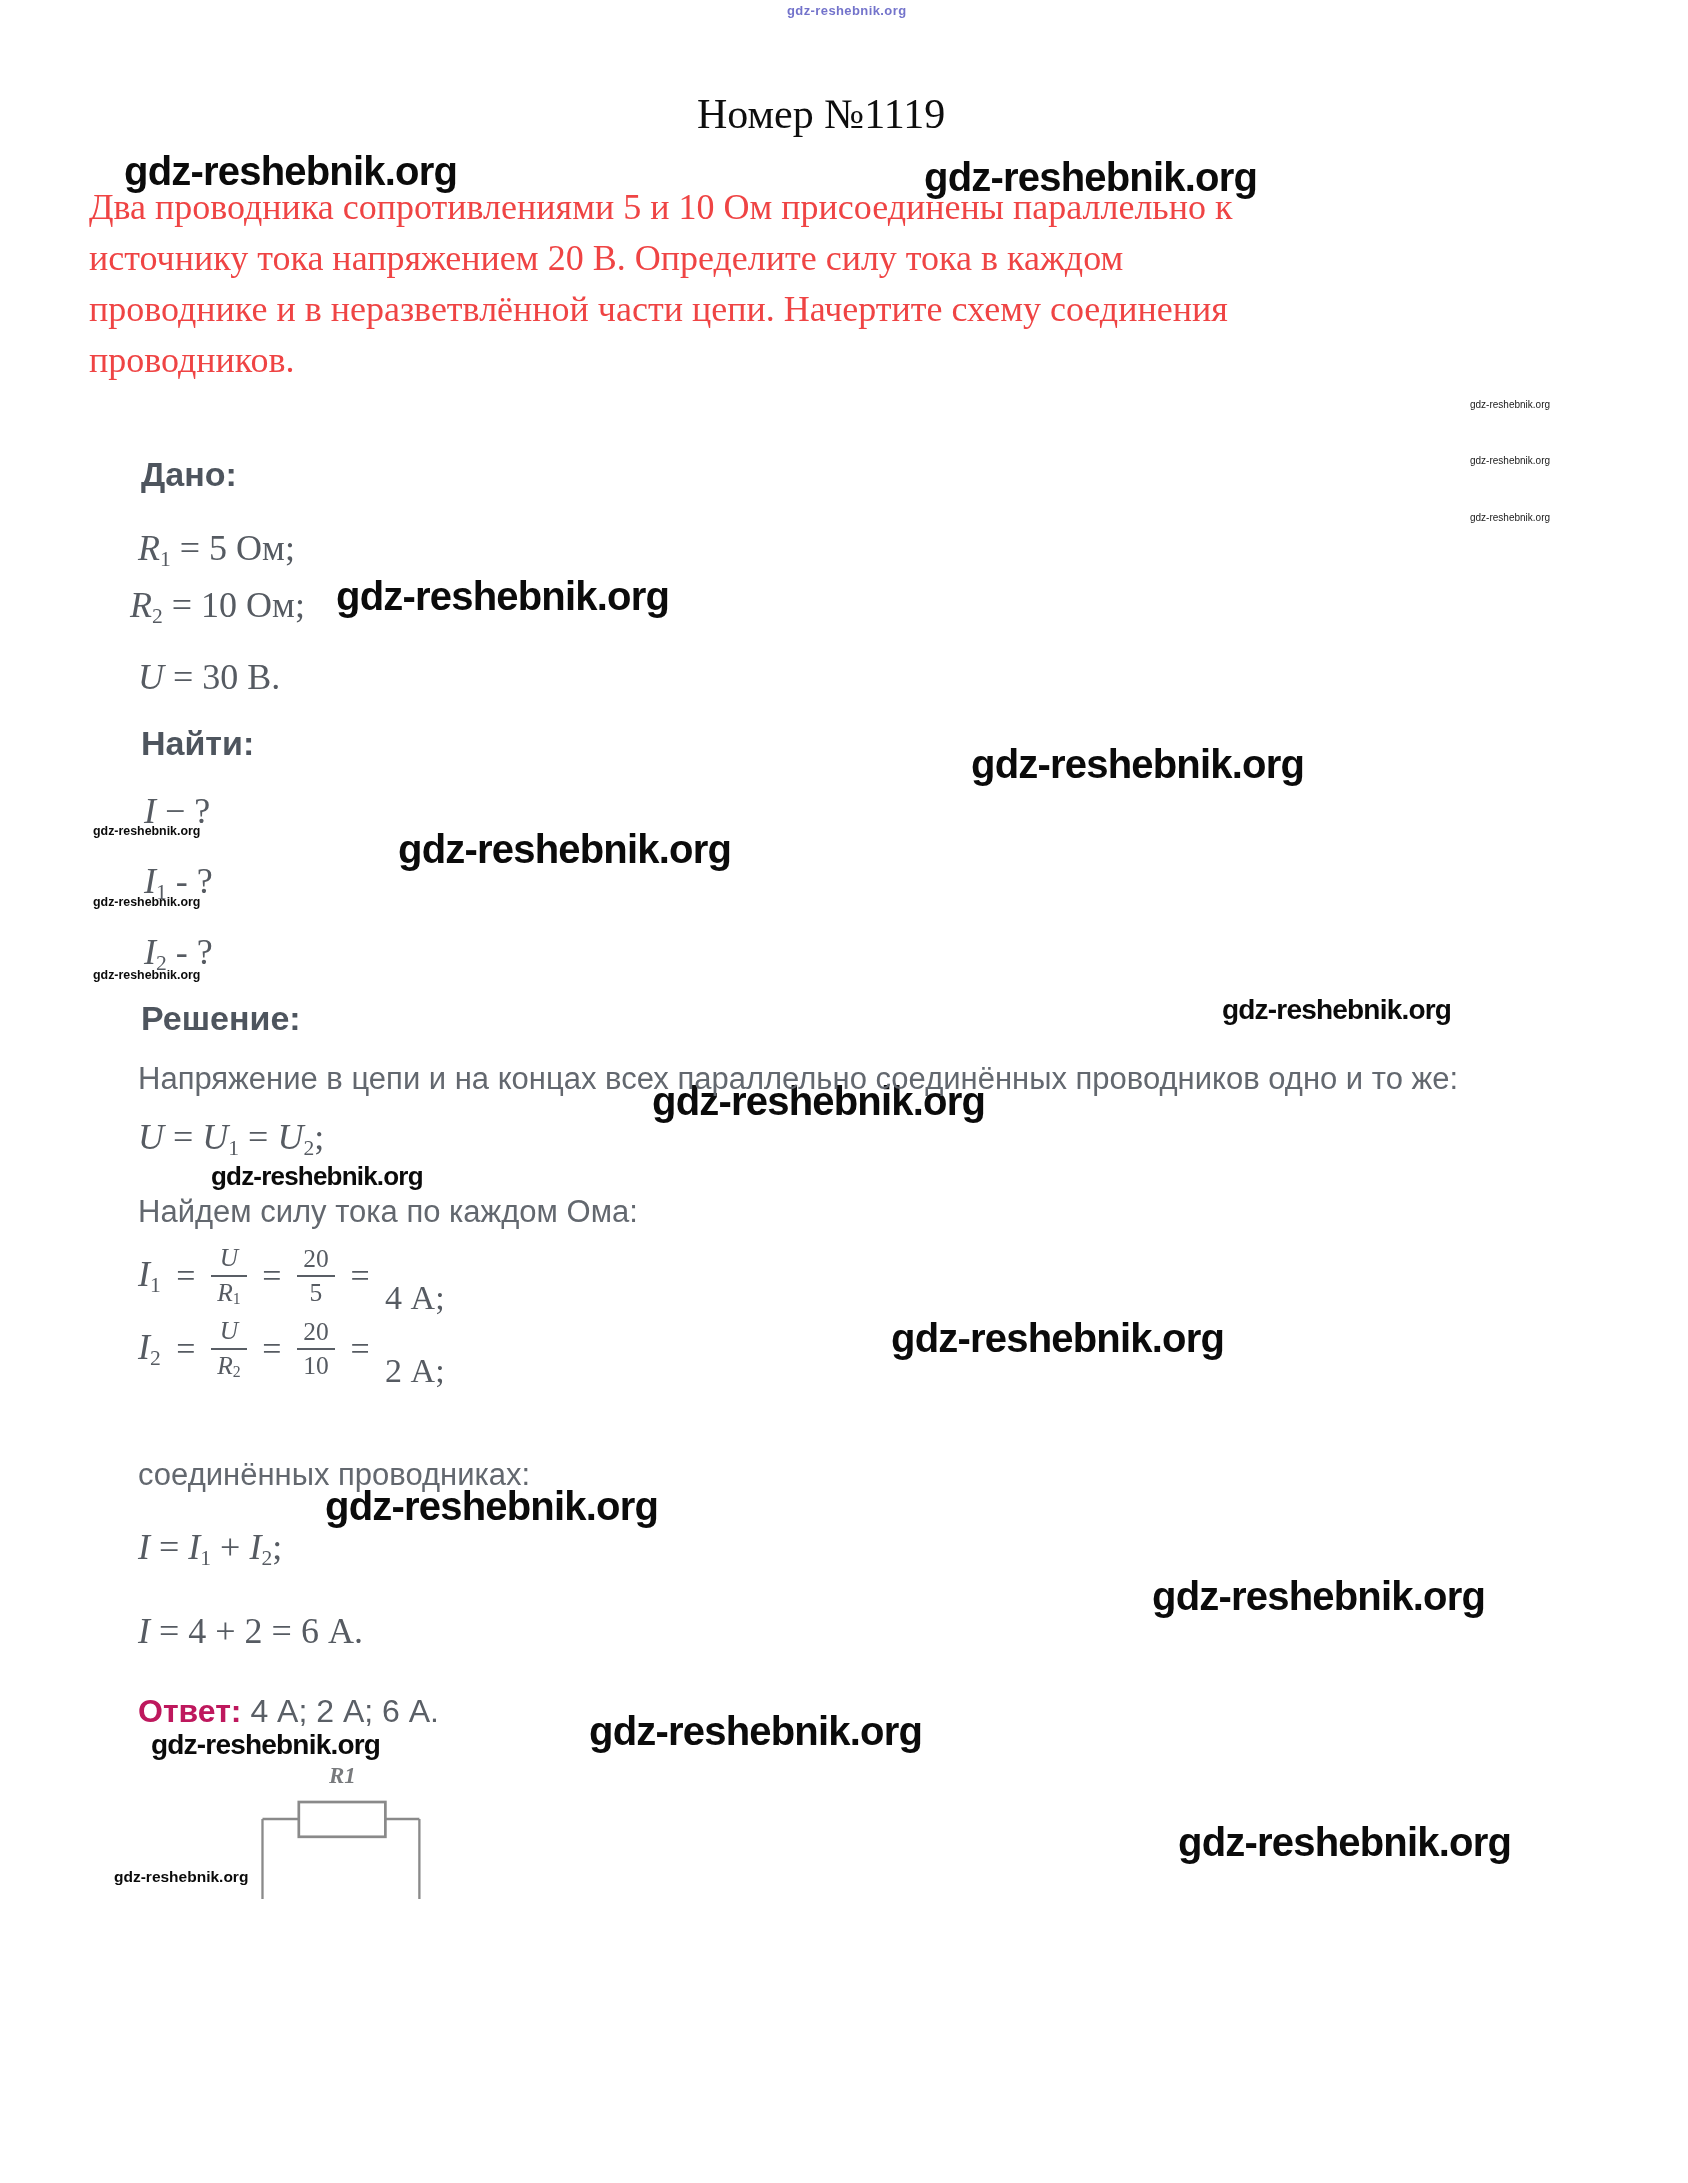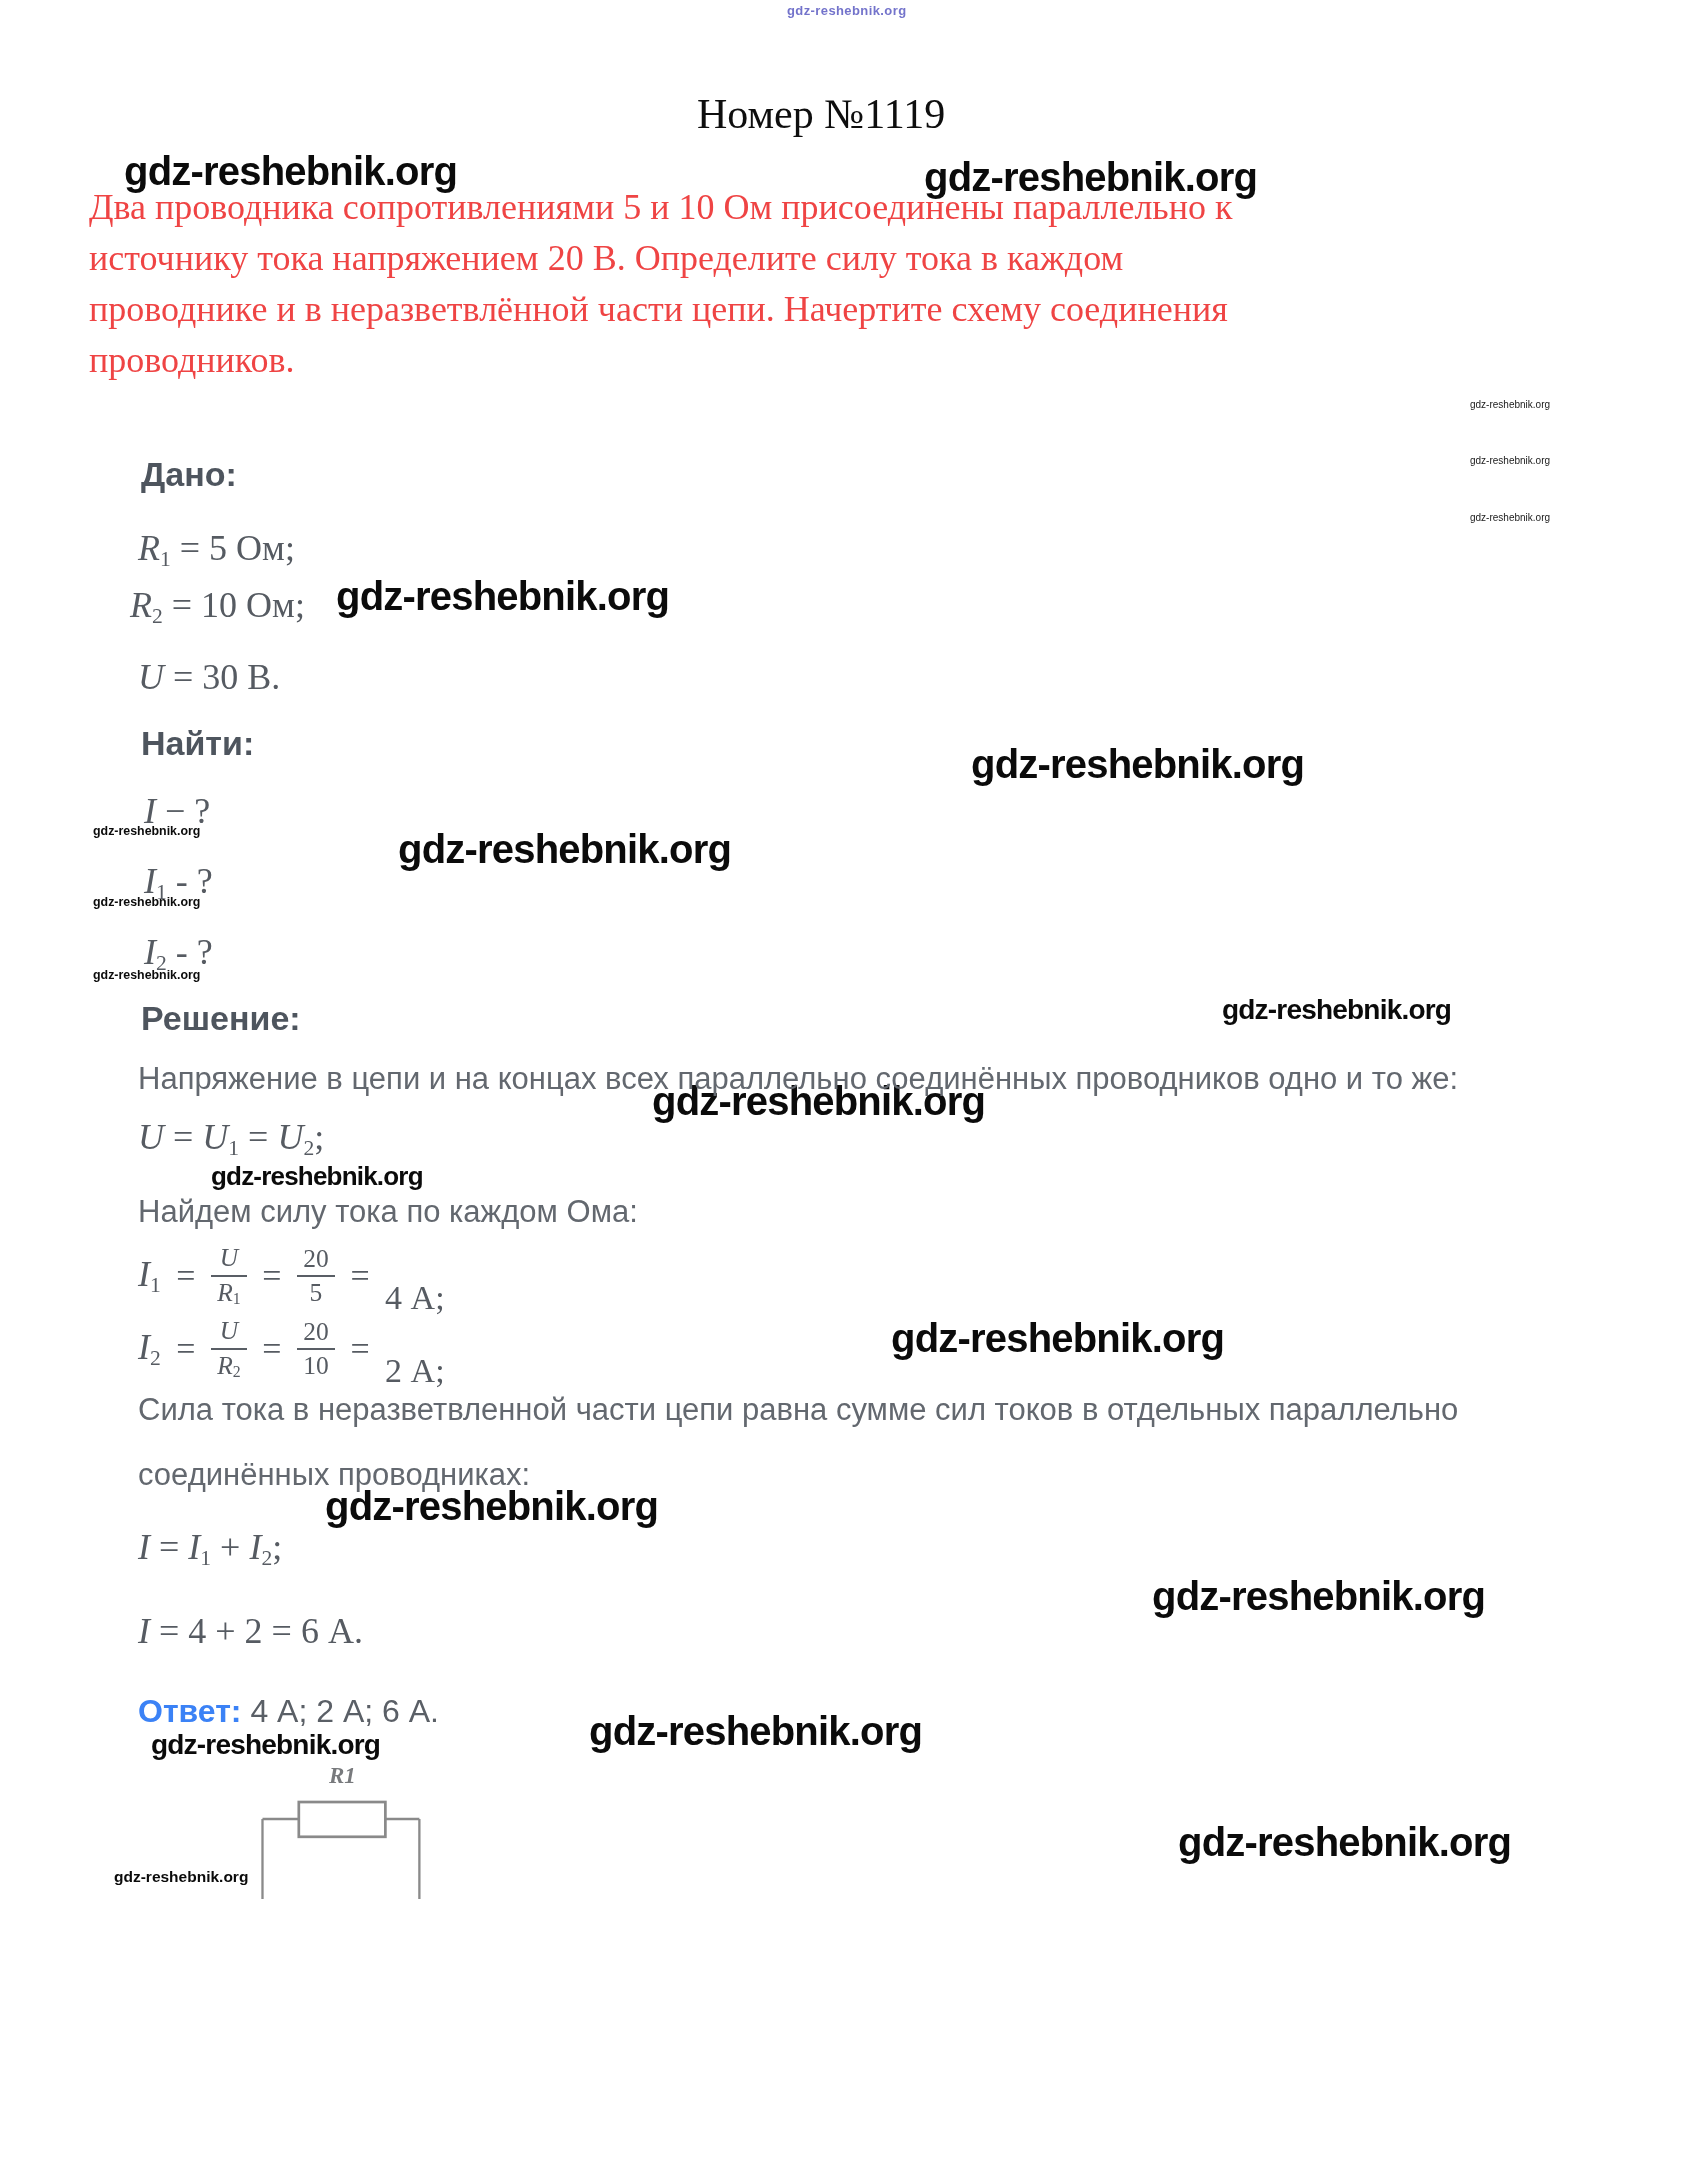--- a/index.html
+++ b/index.html
@@ -28,21 +28,21 @@
   .formula .v{font-style:italic;}
   .formula .s{font-size:0.6em;vertical-align:-0.28em;font-style:normal;}
   .formula .r{font-style:normal;}
   .frac-row{display:flex;align-items:center;gap:15.5px;font-family:"Liberation Serif",serif;color:#565b62;}
   .frac-row .lhs{font-size:36px;}
   .frac-row .eq{font-size:34px;}
   .frac{display:inline-block;text-align:center;font-size:25.5px;line-height:1.12;}
   .frac .num{display:block;padding:0 6.2px 2.3px 6.2px;border-bottom:2.3px solid #595e65;}
   .frac .den{display:block;padding:1.5px 6.2px 0 6.2px;}
   .res{font-size:34px;margin-top:44px;}
-  .answer-label{font-weight:700;font-size:32px;color:#3b82f6;display:inline;}
+  .answer-label{font-weight:700;font-size:32px;color:#be185d;display:inline;}
   .answer-value{font-size:32px;color:#5a5f66;display:inline;}
 
   
   .rlabel{font-family:"Liberation Serif",serif;font-style:italic;font-weight:600;
           font-size:23px;color:#787a7d;}
 </style>
 </head>
 <body>
 
 <div id="page">
@@ -134,21 +134,20 @@
     </span>
     <span class="eq">=</span>
     <span class="frac">
       <span class="num">20</span>
       <span class="den">10</span>
     </span>
     <span class="eq">=</span>
     <span class="res">2 А;</span>
   </div>
 
-  <div class="abs sol-text" style="left:138px;top:1392px;">Сила тока в неразветвленной части цепи равна сумме сил токов в отдельных параллельно</div>
   <div class="abs sol-text" style="left:138px;top:1457px;">соединённых проводниках:</div>
 
   <div class="abs formula" style="left:138px;top:1526px;">
     <span class="v">I</span><span class="r"> = </span><span class="v">I</span><span class="s">1</span><span class="r"> + </span><span class="v">I</span><span class="s">2</span><span class="r">;</span>
   </div>
 
   <div class="abs formula" style="left:138px;top:1610px;">
     <span class="v">I</span><span class="r"> = 4 + 2 = 6 А.</span>
   </div>
 

